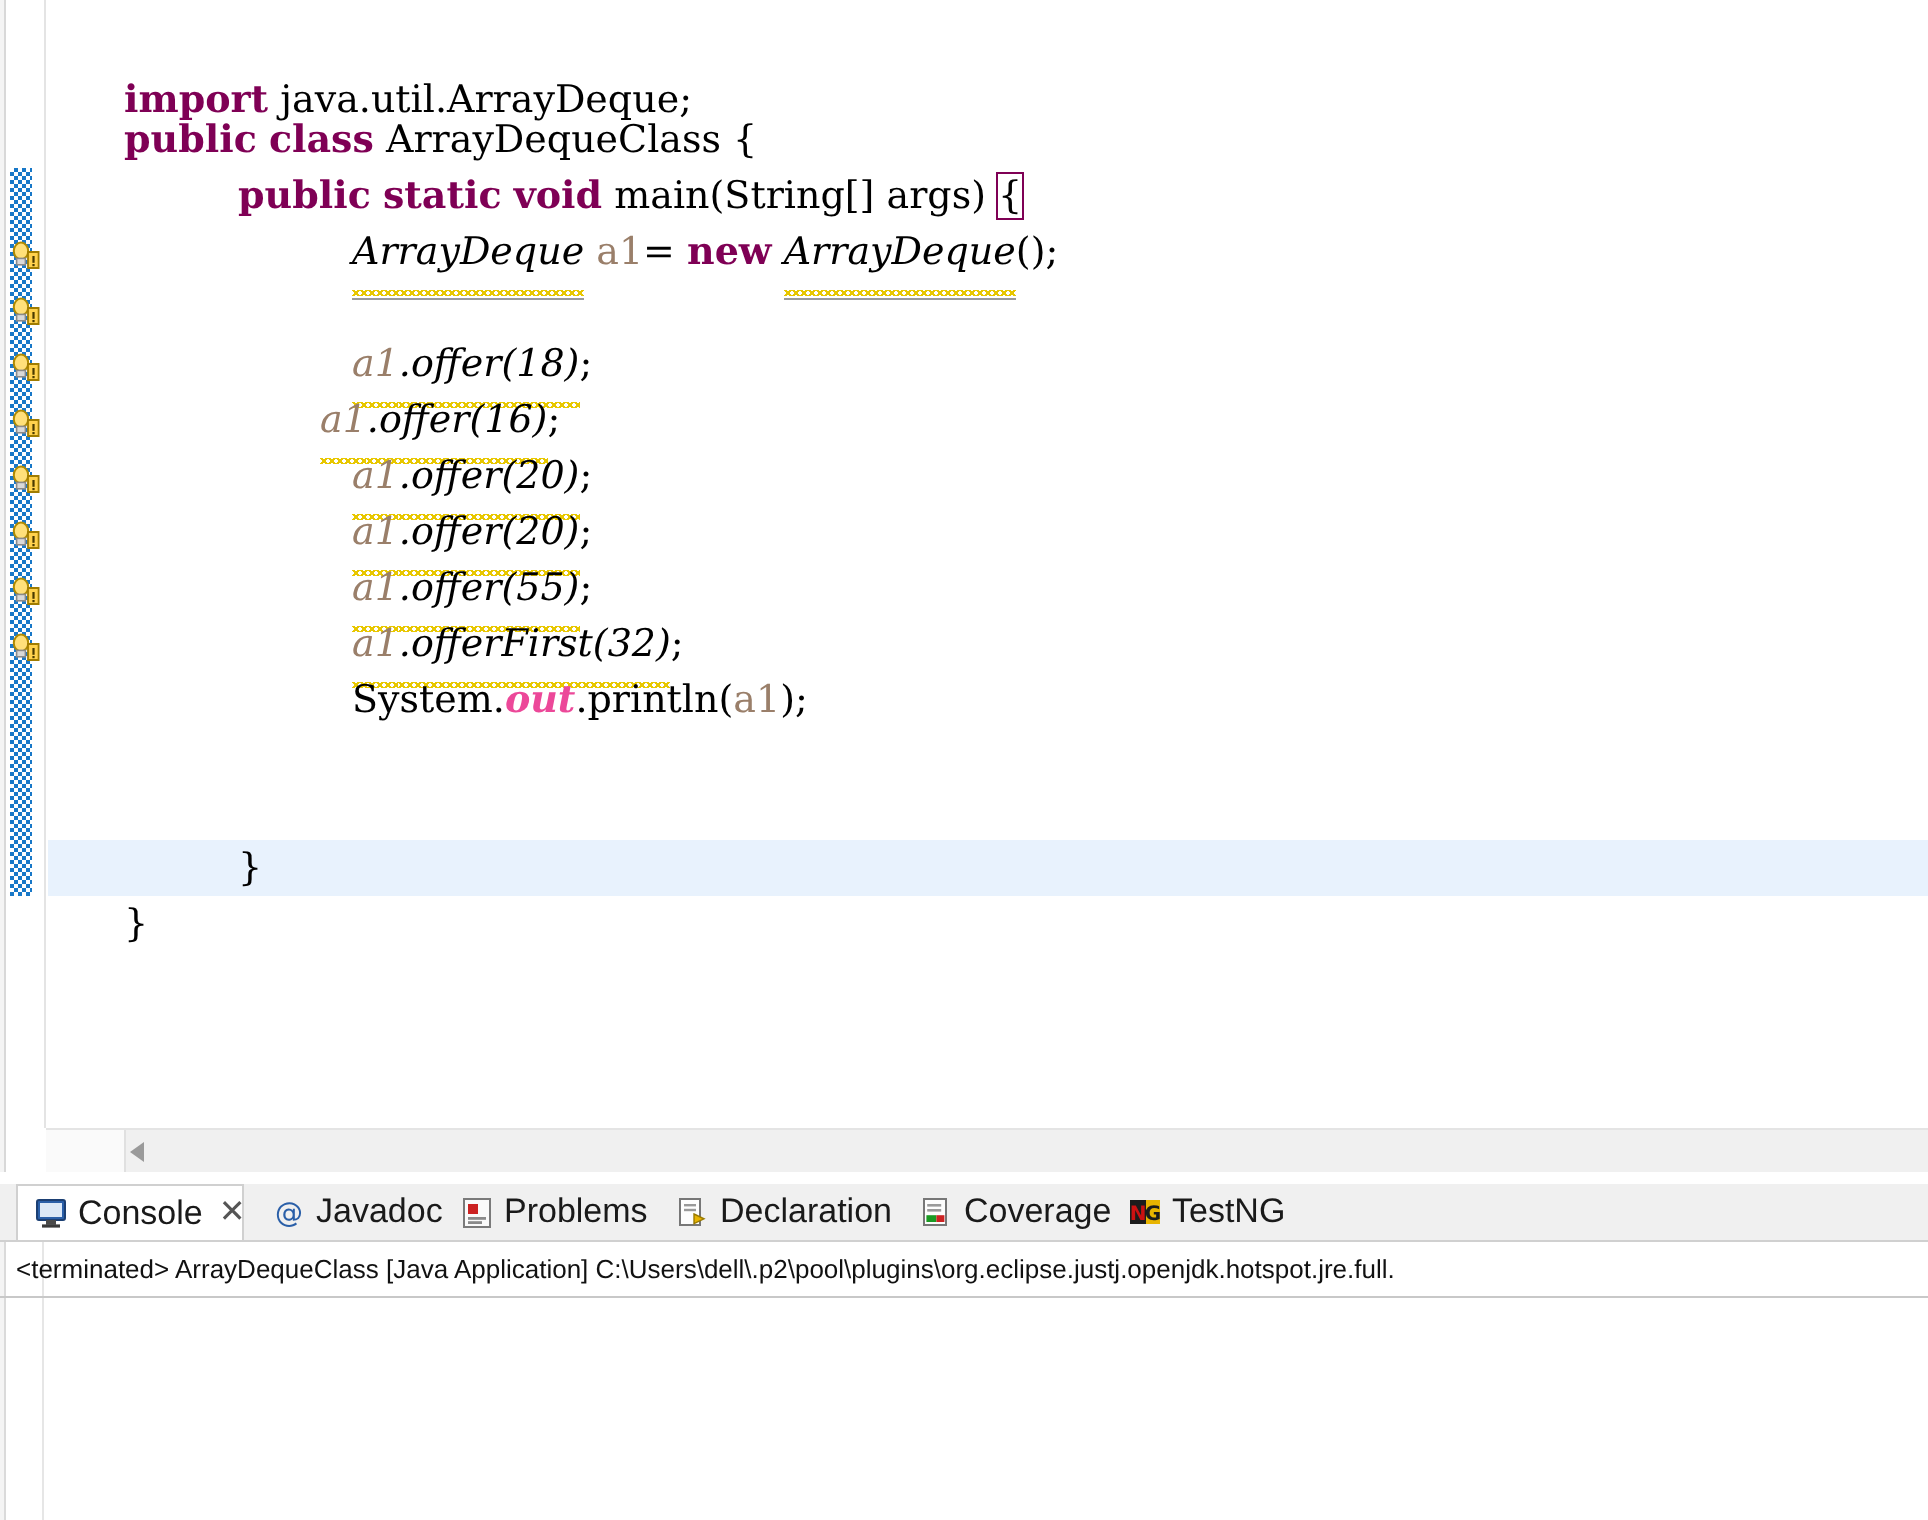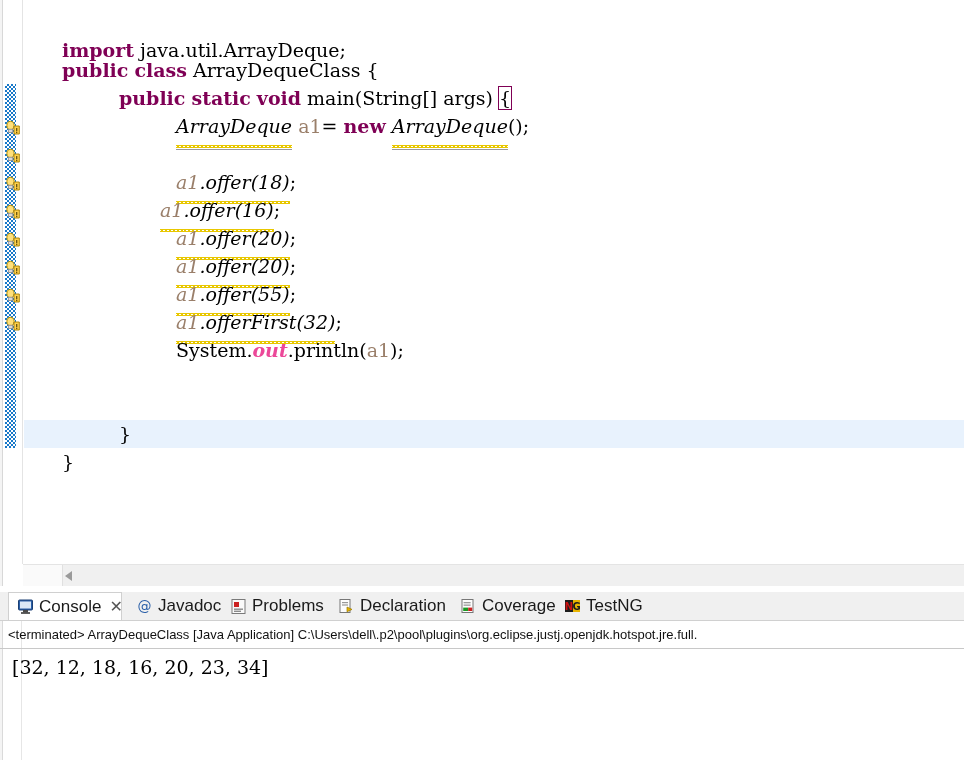--- a/index.html
+++ b/index.html
@@ -350,17 +350,16 @@
             </svg></span>
           <span>TestNG</span>
         </div>
       </div>
 
     <div class="console-body">
       <div class="console-left-rail"></div>
       <div class="console-gutter2"></div>
       <div class="terminated-line">&lt;terminated&gt; ArrayDequeClass [Java Application] C:\Users\dell\.p2\pool\plugins\org.eclipse.justj.openjdk.hotspot.jre.full.</div>
       <div class="terminated-underline"></div>
-      <div class="console-out">[32, 12, 18, 16, 20, 23, 34]</div>
     </div>
   </div>
 
 </div>
 
 </body></html>

